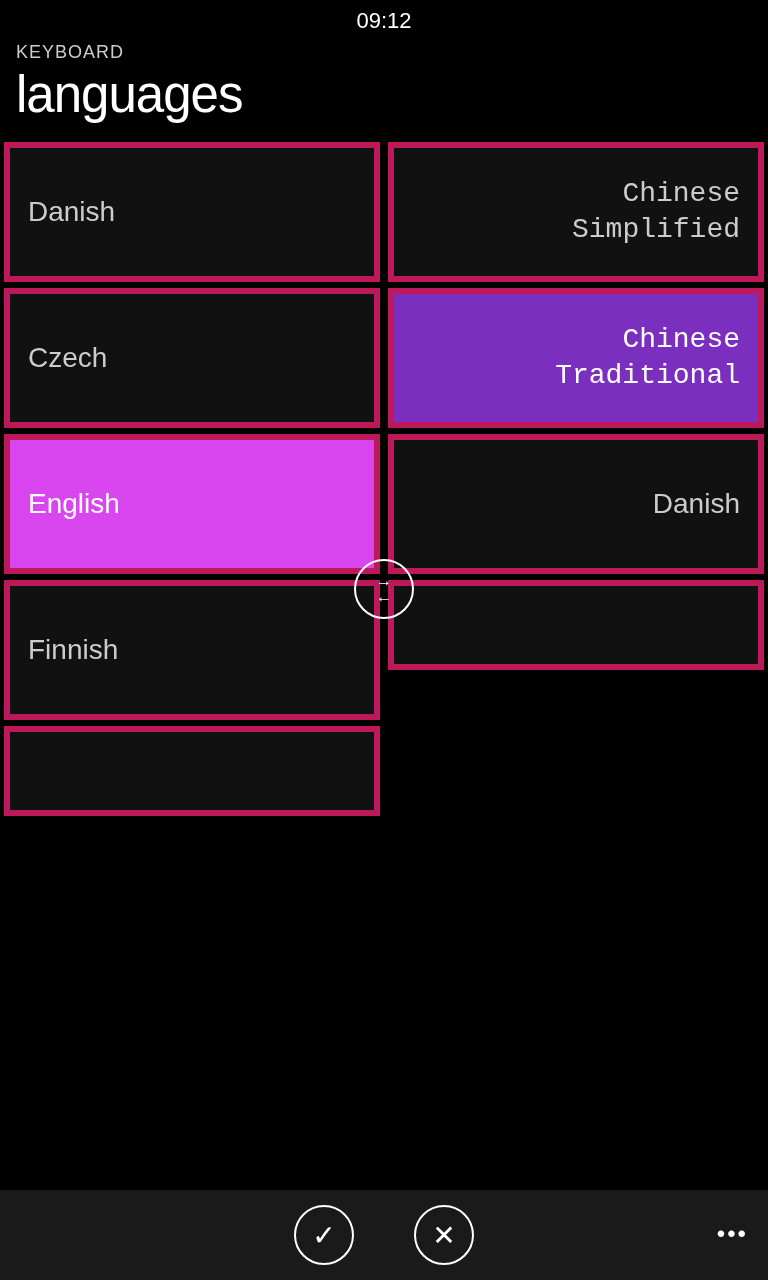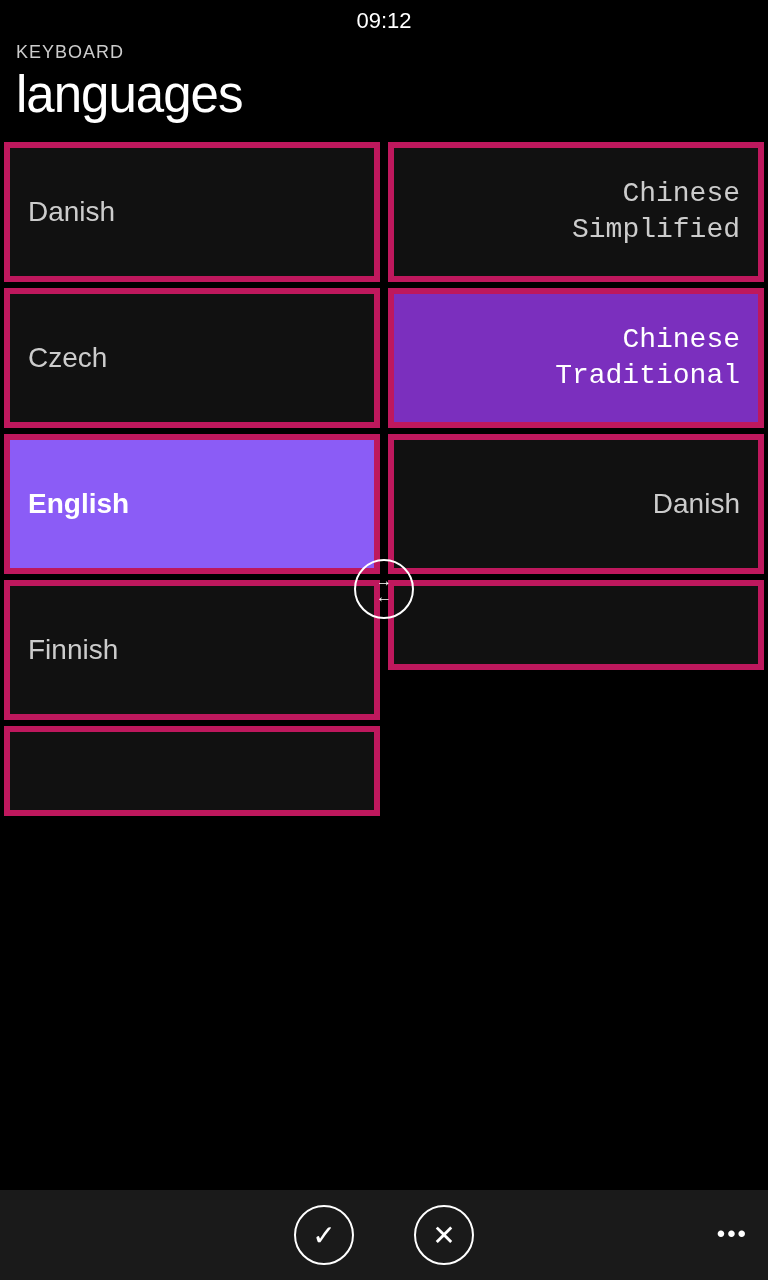--- a/index.html
+++ b/index.html
@@ -74,23 +74,23 @@
       cursor: pointer;
       flex-shrink: 0;
     }
 
     .col-right .lang-item {
       justify-content: flex-end;
       text-align: right;
     }
 
     .lang-item.active {
-      background: #8b5cf6;
-      color: #fff;
-      font-weight: 700;
+      background: #d946ef;
+      color: #fff;
+      font-weight: 400;
     }
 
     .lang-item.active-right {
       background: #7B2FBE;
       color: #fff;
       font-weight: 400;
     }
 
     .lang-item.partial {
       height: 90px;

